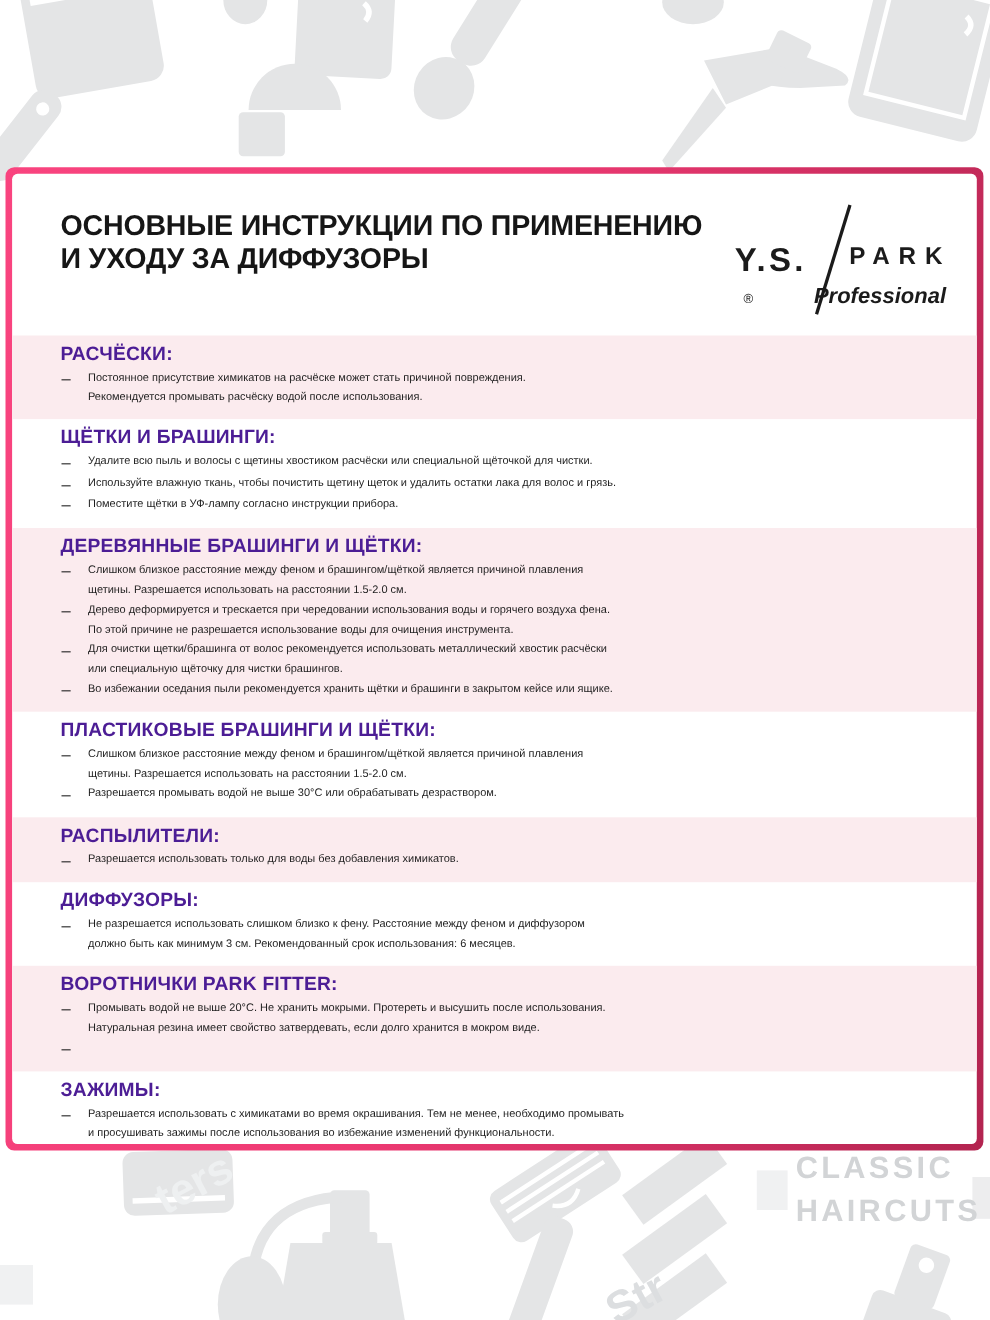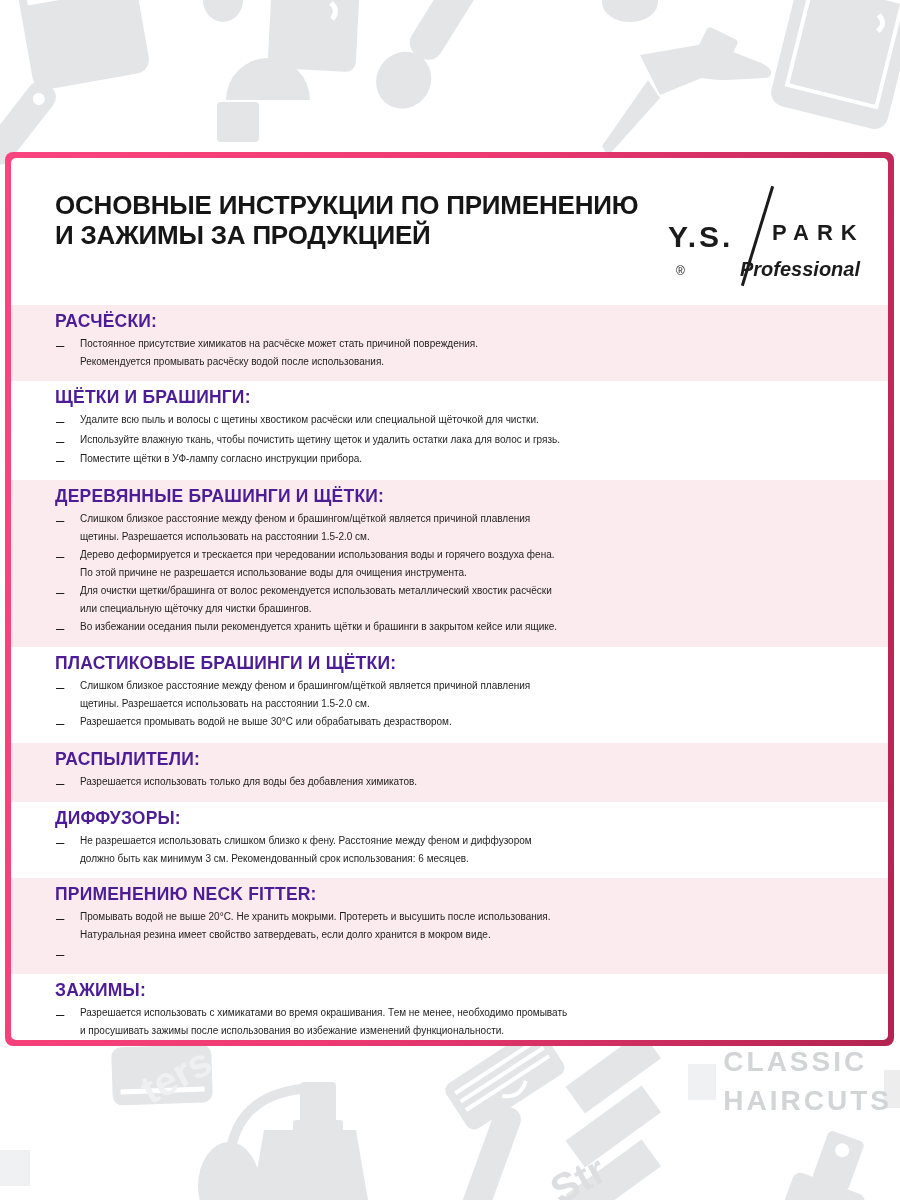--- a/index.html
+++ b/index.html
@@ -131,21 +131,21 @@
     <div>CLASSIC</div>
     <div>HAIRCUTS</div>
   </div>
 
   <div class="card">
     <div class="card-inner">
 
       <div class="card-head">
         <h1 class="title">
           <span>ОСНОВНЫЕ ИНСТРУКЦИИ ПО ПРИМЕНЕНИЮ</span>
-          <span>И ЗАЖИМЫ ЗА ПРОДУКЦИЕЙ</span>
+          <span>И УХОДУ ЗА ДИФФУЗОРЫ</span>
         </h1>
         <div class="logo">
           <div class="logo-slash"></div>
           <span class="logo-ys">Y.S.</span>
           <span class="logo-park">PARK</span>
           <span class="logo-reg">®</span>
           <span class="logo-sub">Professional</span>
         </div>
       </div>
 
@@ -221,21 +221,21 @@
       <section class="sec">
         <h2>ДИФФУЗОРЫ:</h2>
         <div class="bullet">
           <span class="dash">–</span>
           <p>Не разрешается использовать слишком близко к фену. Расстояние между феном и диффузором
 должно быть как минимум 3 см. Рекомендованный срок использования: 6 месяцев.</p>
         </div>
       </section>
 
       <section class="sec tint">
-        <h2>ПРИМЕНЕНИЮ NECK FITTER:</h2>
+        <h2>ВОРОТНИЧКИ PARK FITTER:</h2>
         <div class="bullet">
           <span class="dash">–</span>
           <p>Промывать водой не выше 20°C. Не хранить мокрыми. Протереть и высушить после использования.
 Натуральная резина имеет свойство затвердевать, если долго хранится в мокром виде.</p>
         </div>
         <div class="bullet">
           <span class="dash">–</span>
         </div>
       </section>
 

